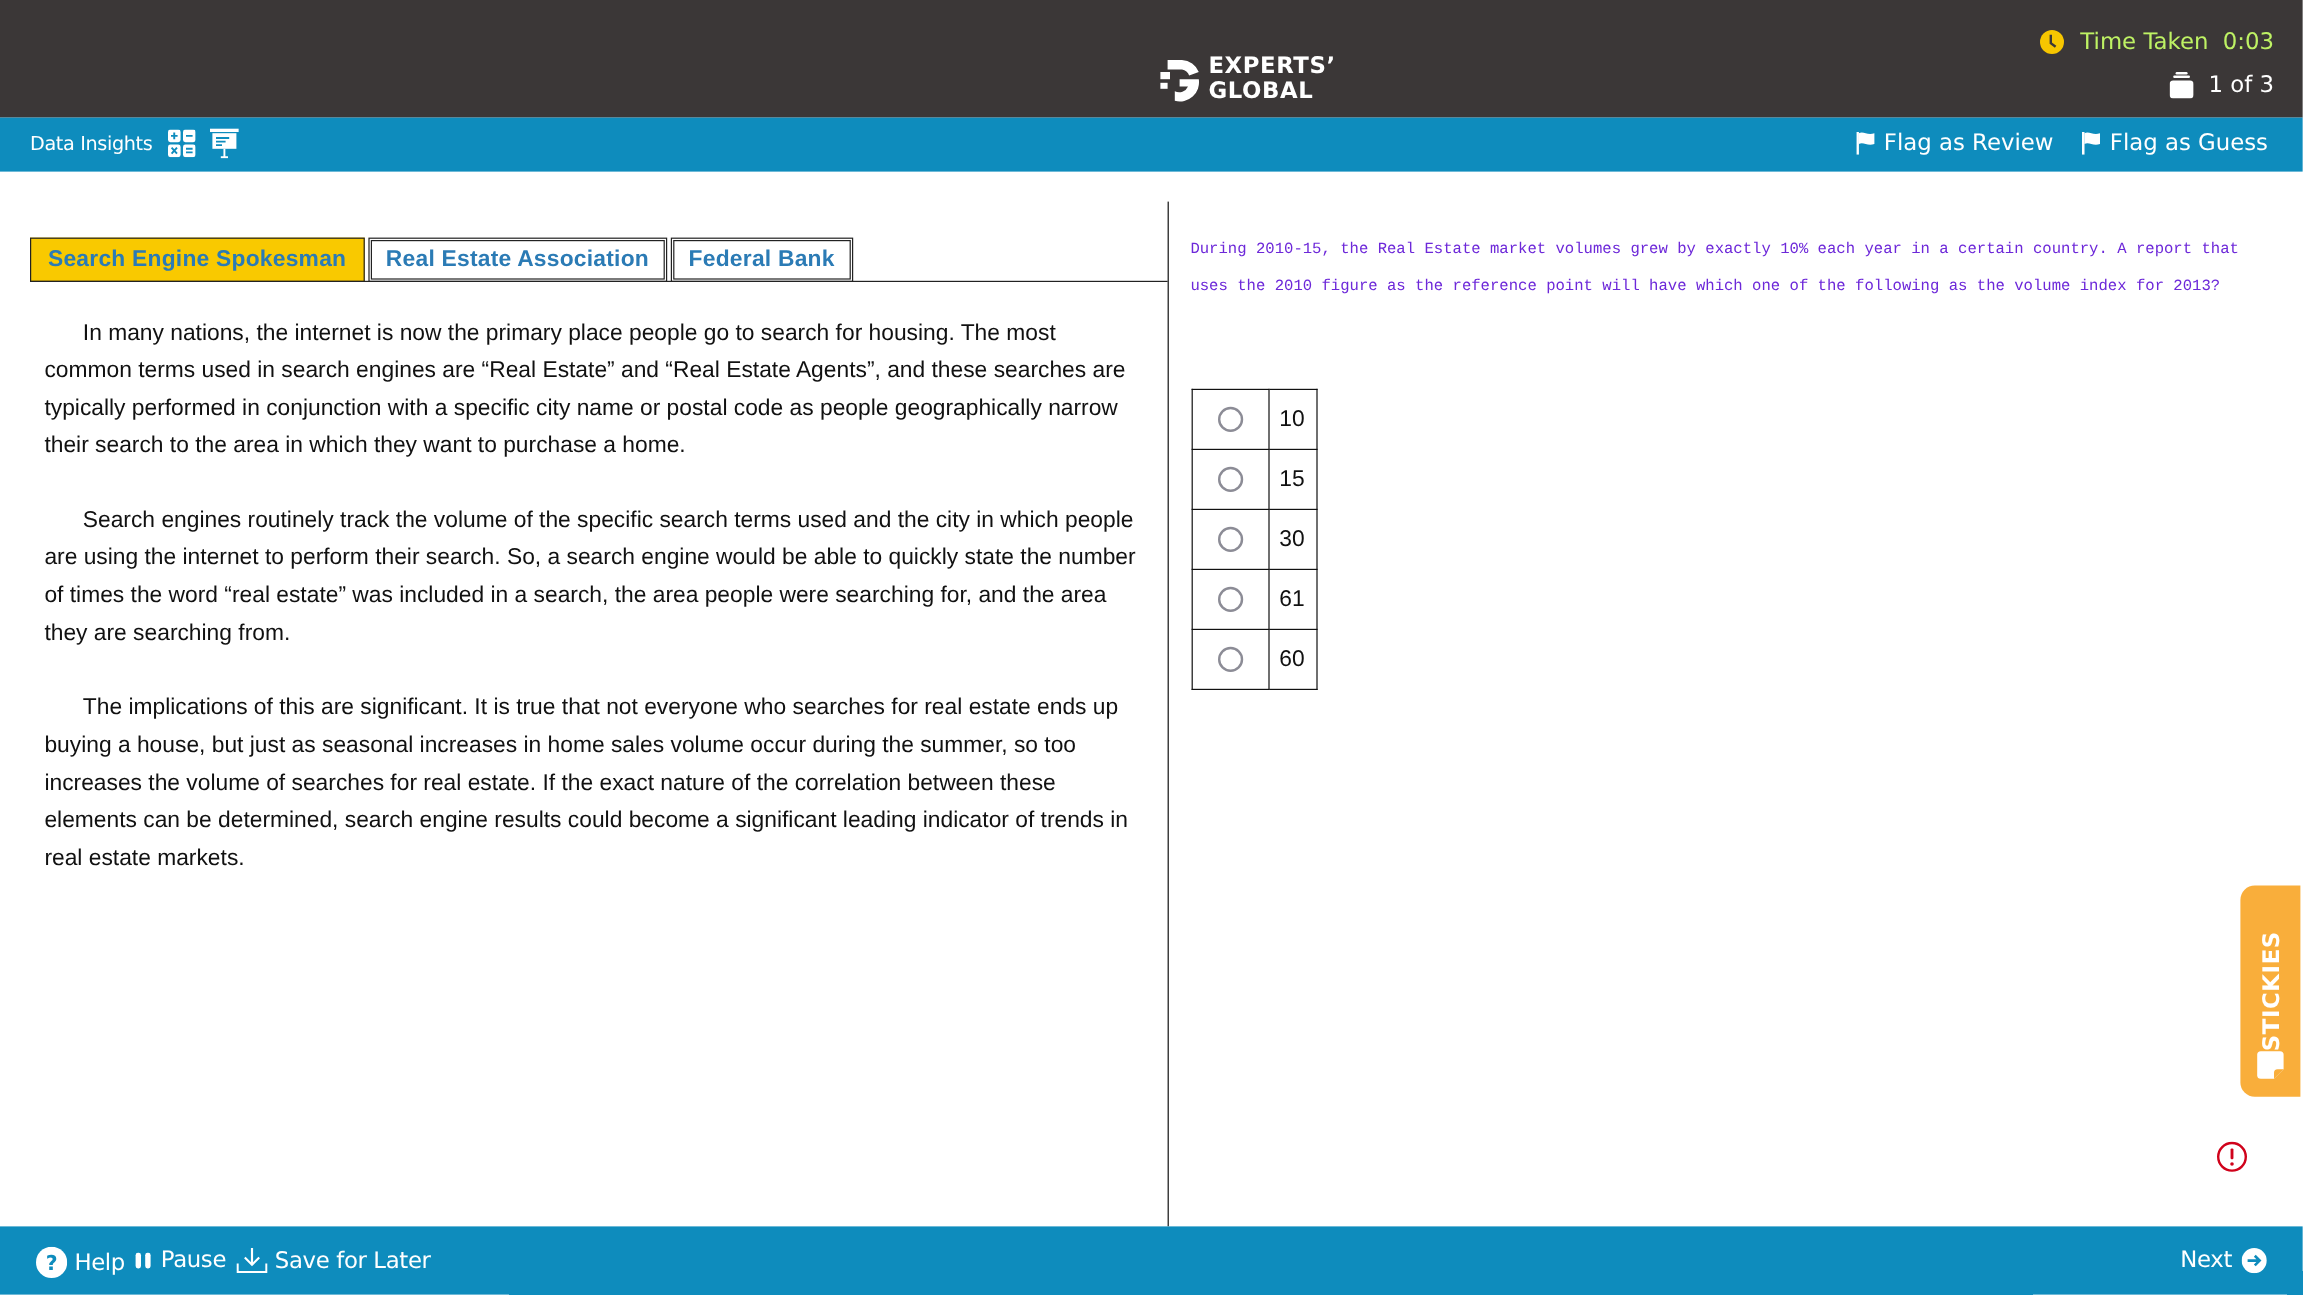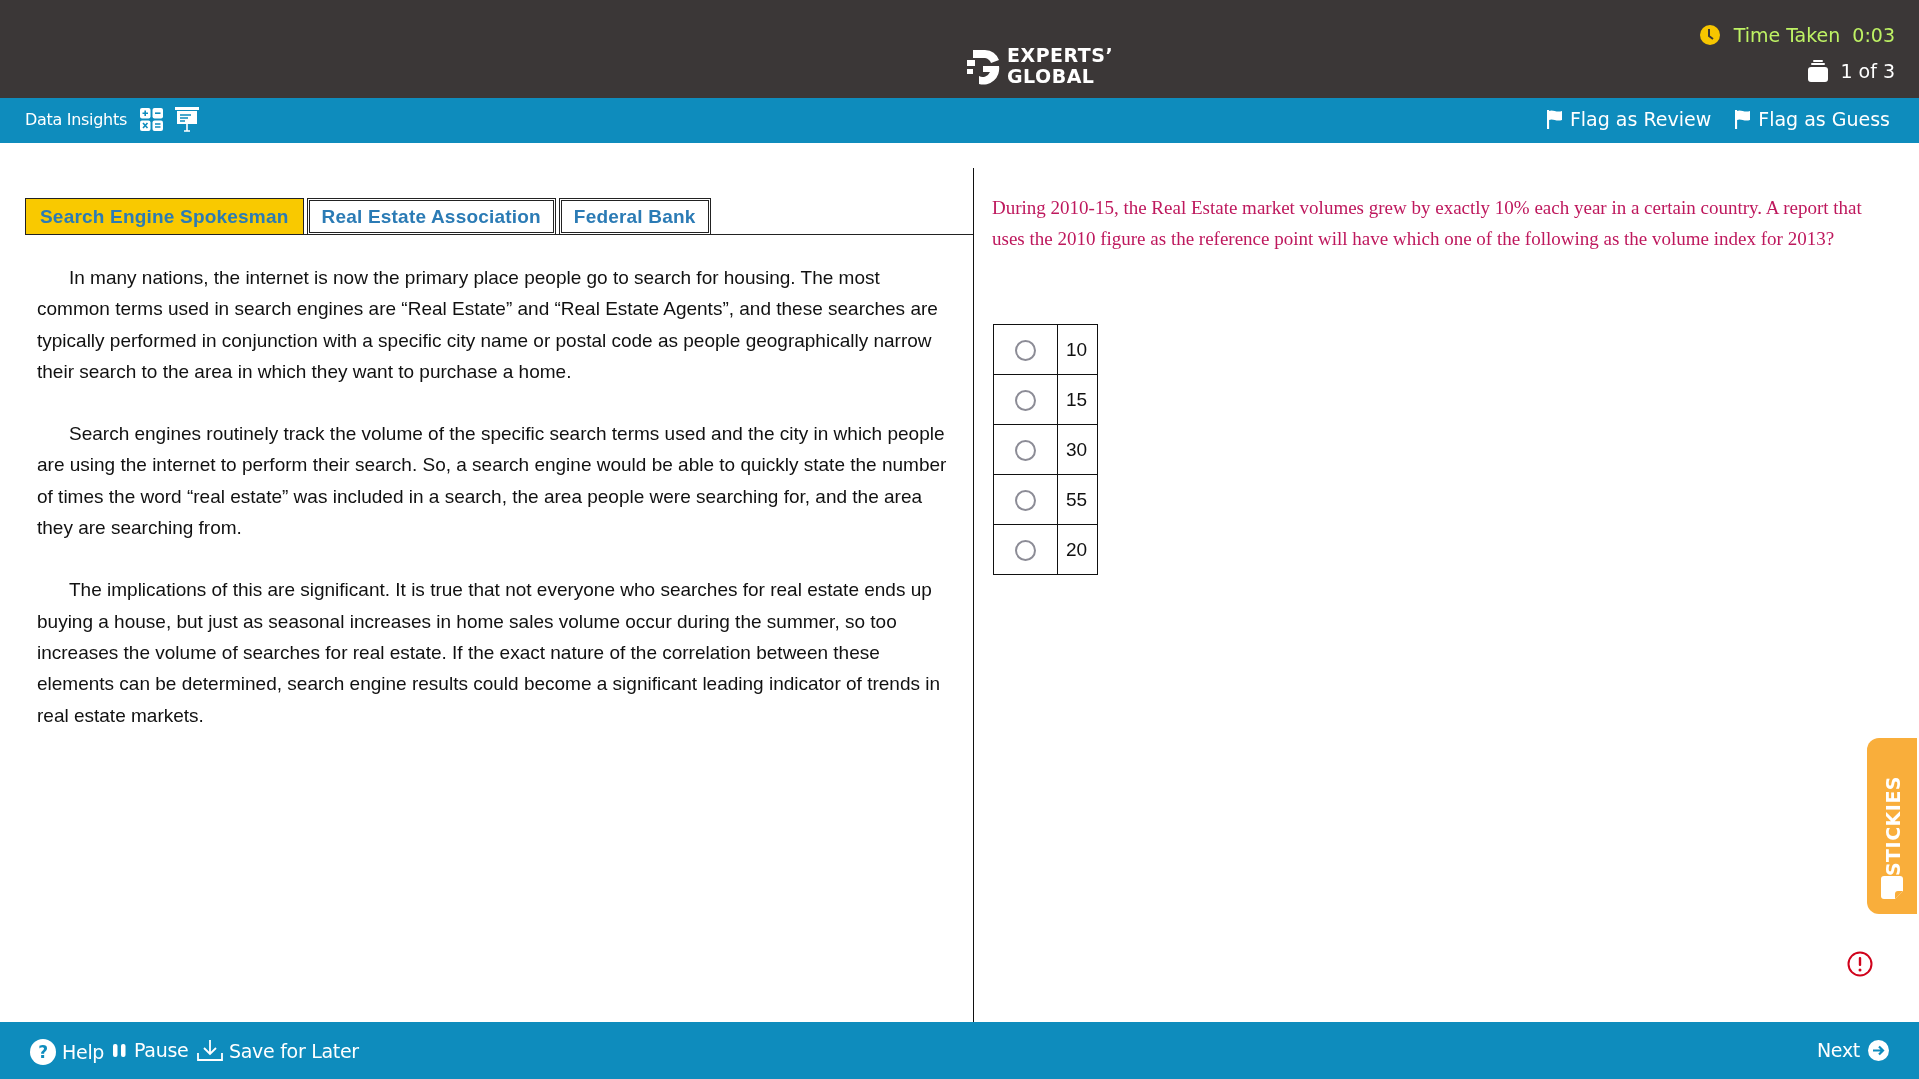--- a/index.html
+++ b/index.html
@@ -29,21 +29,21 @@
   .divider { position: absolute; left: 973px; top: 168px; width: 1px; height: 854px; background: #111; }
 
   .tabs { position: absolute; left: 25px; top: 198px; height: 37px; display: flex; }
   .tab { height: 37px; border: 1px solid #222; outline: 1px solid #222; outline-offset: -3px; background: #fff; color: #2b7bb5; font-weight: bold; font-size: 19px; padding: 0 14px; display: flex; align-items: center; margin-right: 3px; font-family: "Liberation Sans", sans-serif; letter-spacing: 0.2px; }
   .tab.active { background: #f9c900; outline: none; border: 1px solid #222; }
   .tabline { position: absolute; left: 25px; top: 234px; width: 948px; height: 1px; background: #222; }
 
   .passage { position: absolute; left: 37px; top: 262px; width: 920px; font-size: 19px; line-height: 31.3px; color: #111; font-family: "Liberation Sans", sans-serif; }
   .passage p { text-indent: 32px; margin-bottom: 31px; }
 
-  .question { position: absolute; left: 992px; top: 192px; width: 900px; font-size: 19px; line-height: 31px; color: #be185d; font-family: Liberation Serif, serif; }
+  .question { position: absolute; left: 992px; top: 192px; width: 900px; font-size: 13px; line-height: 31px; color: #6d28d9; font-family: Liberation Mono, monospace; }
 
   .options { position: absolute; left: 993px; top: 324px; border-collapse: collapse; }
   .options td { border: 1.5px solid #111; height: 50px; font-size: 19px; font-family: "Liberation Sans", sans-serif; }
   .options td.radio { width: 64px; text-align: center; }
   .options td.val { width: 40px; padding-left: 8px; }
   .radio-circle { display: inline-block; width: 21px; height: 21px; border: 2.5px solid #8c8c96; border-radius: 50%; vertical-align: middle; }
 
   .stickies { position: absolute; left: 1867px; top: 738px; width: 50px; height: 176px; background: #f9ae3b; border-radius: 12px 0 0 12px; }
   .stickies .stext { position: absolute; left: 26px; top: 88px; transform: translate(-50%,-50%) rotate(-90deg); color: #fff; font-weight: bold; font-size: 19px; letter-spacing: 0.5px; white-space: nowrap; }
   .stickies svg { position: absolute; left: 13px; top: 136px; width: 24px; height: 26px; }
@@ -154,25 +154,25 @@
   <tr>
     <td class="radio"><span class="radio-circle"></span></td>
     <td class="val">15</td>
   </tr>
   <tr>
     <td class="radio"><span class="radio-circle"></span></td>
     <td class="val">30</td>
   </tr>
   <tr>
     <td class="radio"><span class="radio-circle"></span></td>
-    <td class="val">55</td>
-  </tr>
-  <tr>
-    <td class="radio"><span class="radio-circle"></span></td>
-    <td class="val">20</td>
+    <td class="val">61</td>
+  </tr>
+  <tr>
+    <td class="radio"><span class="radio-circle"></span></td>
+    <td class="val">60</td>
   </tr>
 </tbody>
   </table>
 
 <div class="stickies">
   <span class="stext">STICKIES</span>
   <svg viewBox="0 0 24 26">
     <path d="M4 2 H20 A3 3 0 0 1 23 5 V17 L15 25 H4 A3 3 0 0 1 1 22 V5 A3 3 0 0 1 4 2 Z" fill="#fff"></path>
     <path d="M23 17 H18 A3 3 0 0 0 15 20 V25" fill="#f9ae3b"></path>
   </svg>

